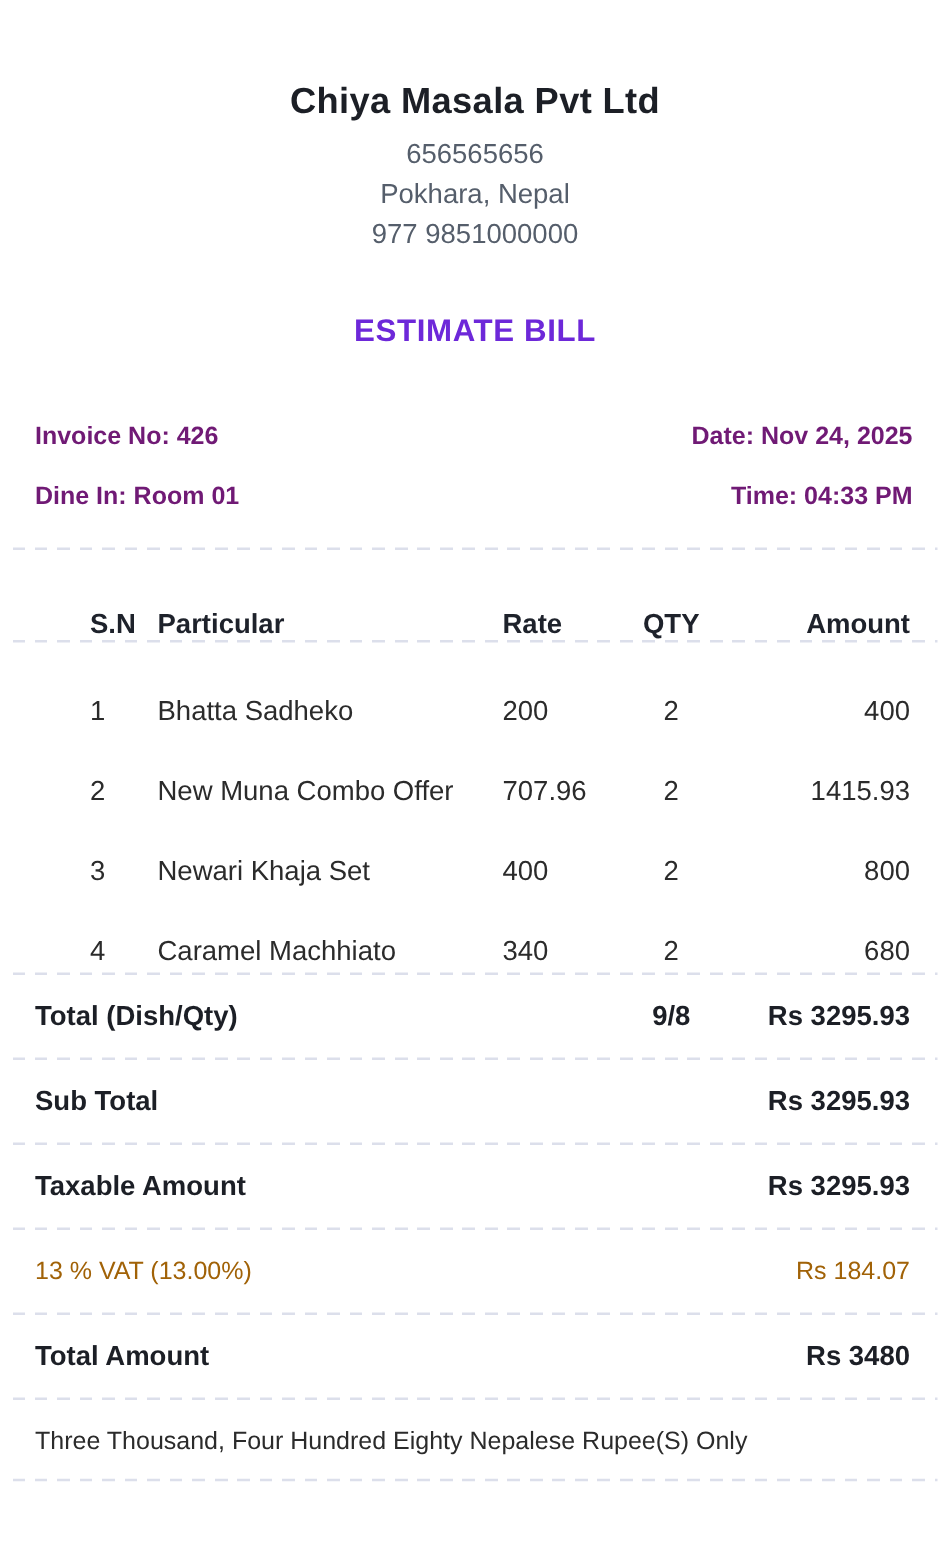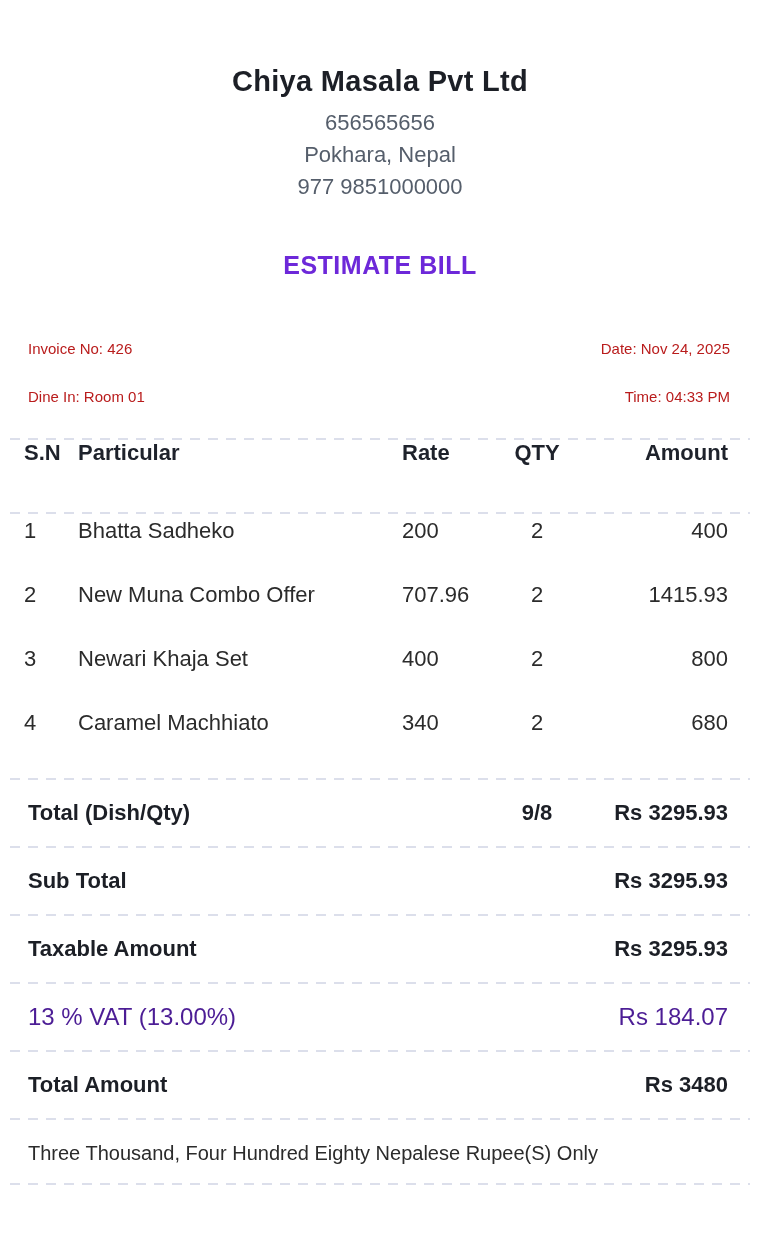--- a/index.html
+++ b/index.html
@@ -35,53 +35,53 @@
     font-weight: 700;
     color: #6d28d9;
     letter-spacing: 0.5px;
     line-height: 34px;
   }
 
   
   .meta { margin-top: 55px; padding: 0 30px 0 28px; }
   .meta-row { display: flex; justify-content: space-between; height: 24px; line-height: 24px; }
   .meta-row + .meta-row { margin-top: 24px; }
-  .meta-text { font-size: 15px; font-weight: 400; color: #b91c1c; }
+  .meta-text { font-size: 20px; font-weight: 700; color: #701a75; }
   .meta-spacer { height: 29px; }
 
   
   .divider {
     height: 2px;
     margin: 0 10px;
     background-image: repeating-linear-gradient(90deg,
       #dcdfeb 0px, #dcdfeb 10px, transparent 10px, transparent 18px);
   }
 
   
-  .trow { display: flex; align-items: flex-start; padding: 0 32px 0 24px; }
+  .trow { display: flex; align-items: flex-end; padding: 0 32px 0 24px; margin-left: 48px; }
   .col-sn { width: 54px; text-align: left; }
   .col-particular { flex: 1; text-align: left; }
   .col-rate { width: 96px; text-align: left; }
   .col-qty { width: 78px; text-align: center; }
   .col-amount { width: 152px; text-align: right; }
 
   .thead { height: 72px; }
   .thead .cell { font-size: 22px; font-weight: 700; color: #1e222b; }
 
   .tbody { padding: 4px 0; }
   .item-row { height: 64px; }
   .item-row .cell { font-size: 22px; font-weight: 400; color: #2b2b2b; }
 
   
   .sum-row { height: 66px; display: flex; align-items: center; padding: 0 32px 0 28px; }
   .sum-label { flex: 1; text-align: left; }
   .sum-qty { width: 78px; text-align: center; }
   .sum-amount { width: 152px; text-align: right; }
   .sum-row .bold { font-size: 22px; font-weight: 700; color: #1c1f26; }
-  .sum-row .regular { font-size: 24px; font-weight: 400; color: #4c1d95; }
+  .sum-row .regular { font-size: 20px; font-weight: 400; color: #a16207; }
 
   
   .words {
     padding: 17px 60px 14px 28px;
     font-size: 20px;
     font-weight: 400;
     color: #2b2b2b;
     line-height: 32px;
   }
 </style>

